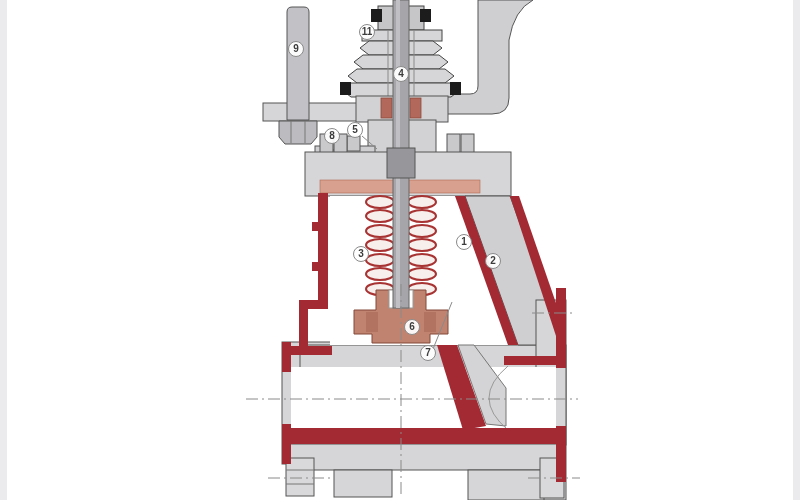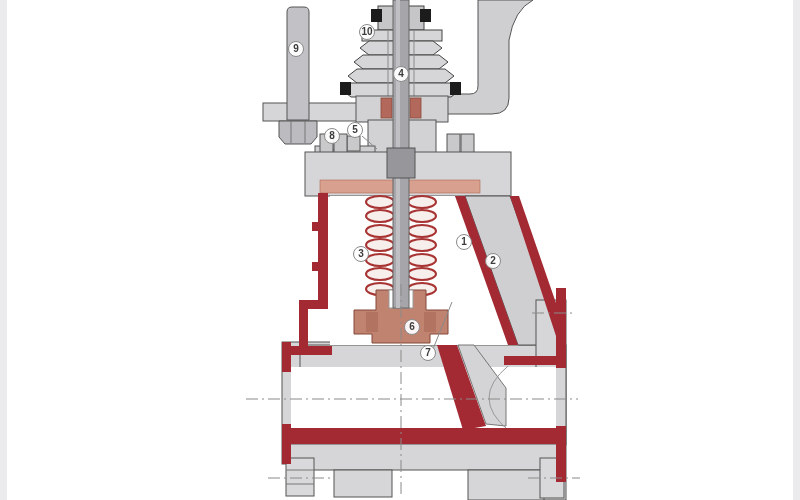--- a/index.html
+++ b/index.html
@@ -167,15 +167,15 @@
   <div id="callout-layer">
       <div class="callout" style="left: 464px; top: 242px;">1</div>
       <div class="callout" style="left: 493px; top: 261px;">2</div>
       <div class="callout" style="left: 361px; top: 254px;">3</div>
       <div class="callout" style="left: 401px; top: 74px;">4</div>
       <div class="callout" style="left: 355px; top: 130px;">5</div>
       <div class="callout" style="left: 412px; top: 327px;">6</div>
       <div class="callout" style="left: 428px; top: 353px;">7</div>
       <div class="callout" style="left: 332px; top: 136px;">8</div>
       <div class="callout" style="left: 296px; top: 49px;">9</div>
-      <div class="callout" style="left: 367px; top: 32px;">10</div>
+      <div class="callout" style="left: 367px; top: 32px;">11</div>
     </div>
 </div>
 
 </body></html>

